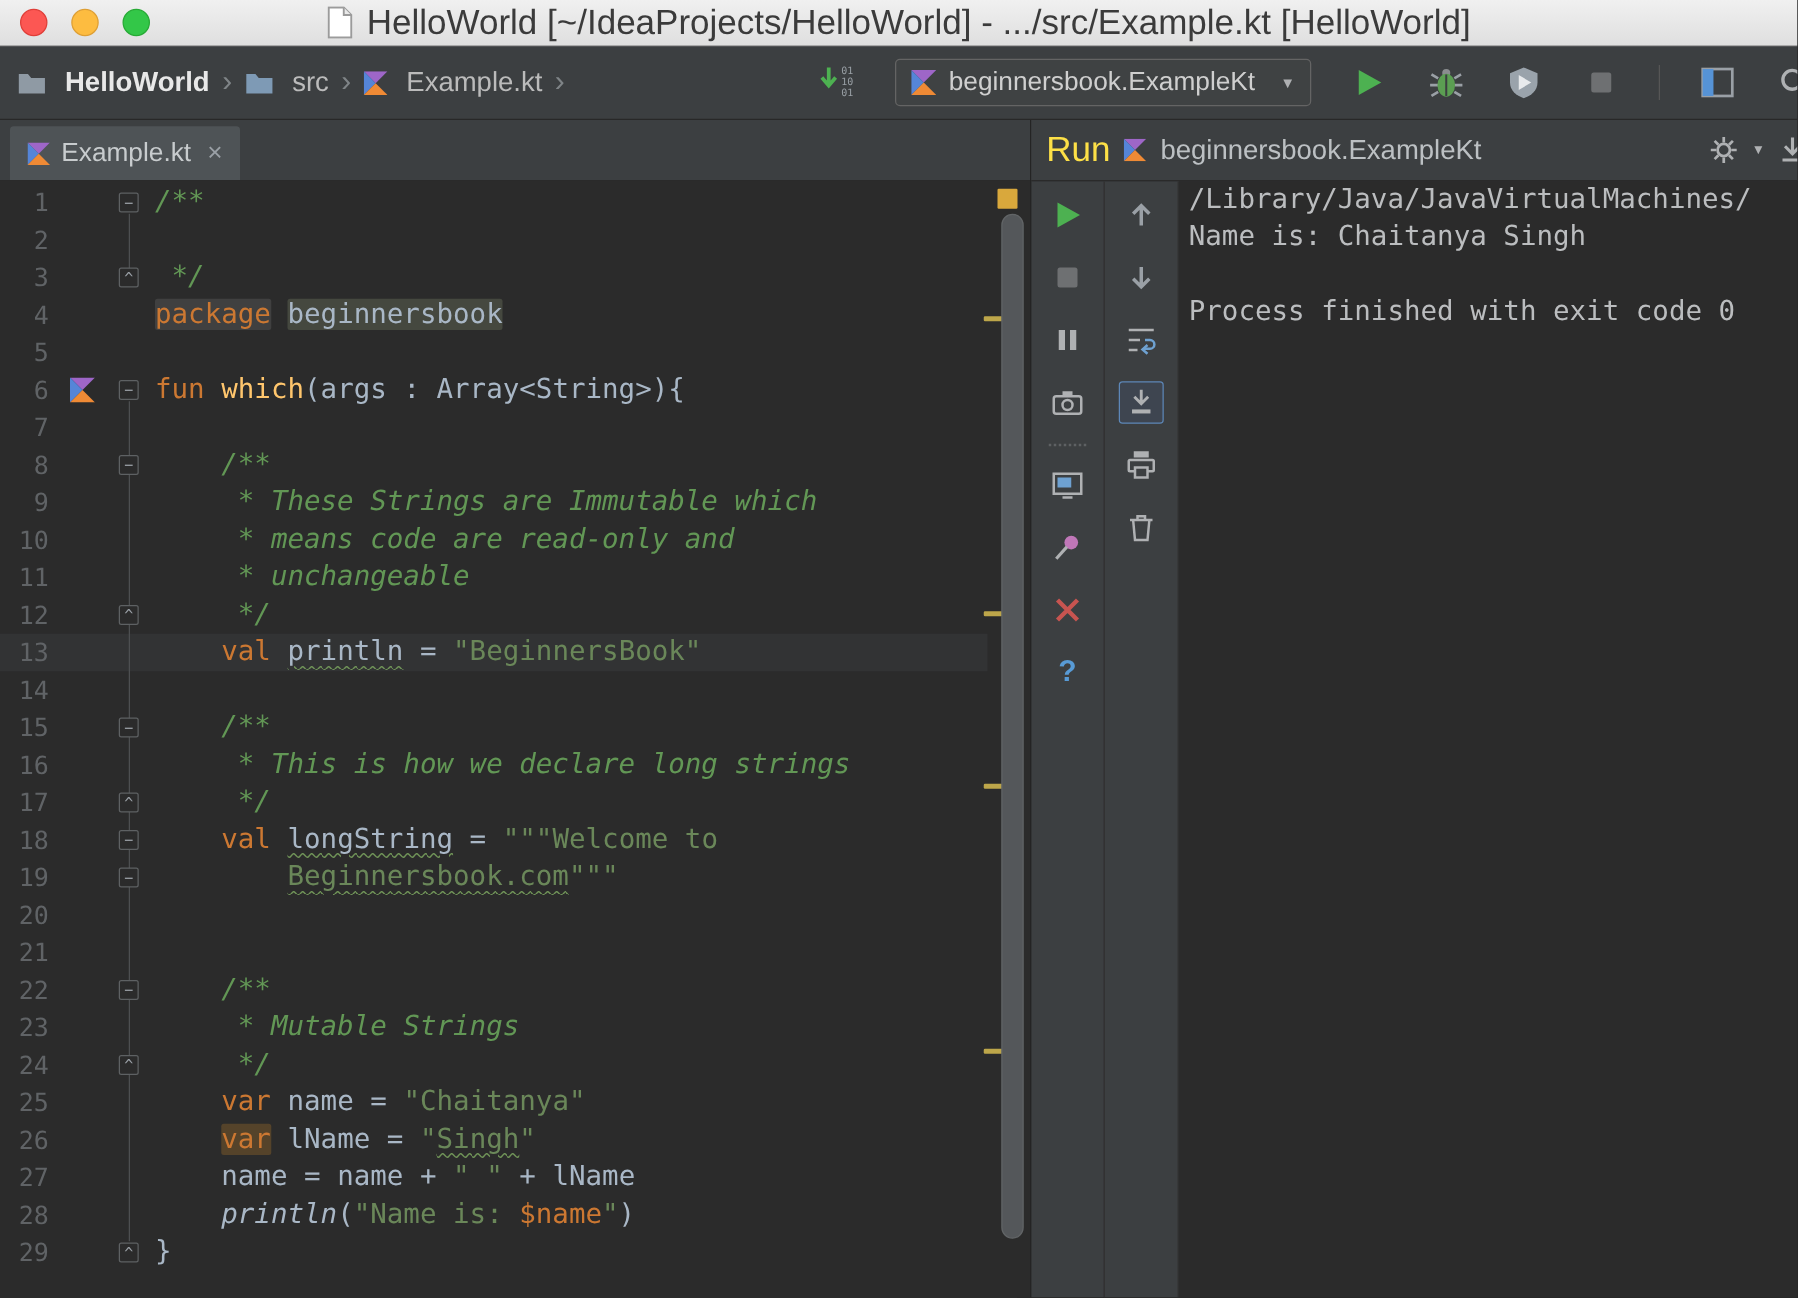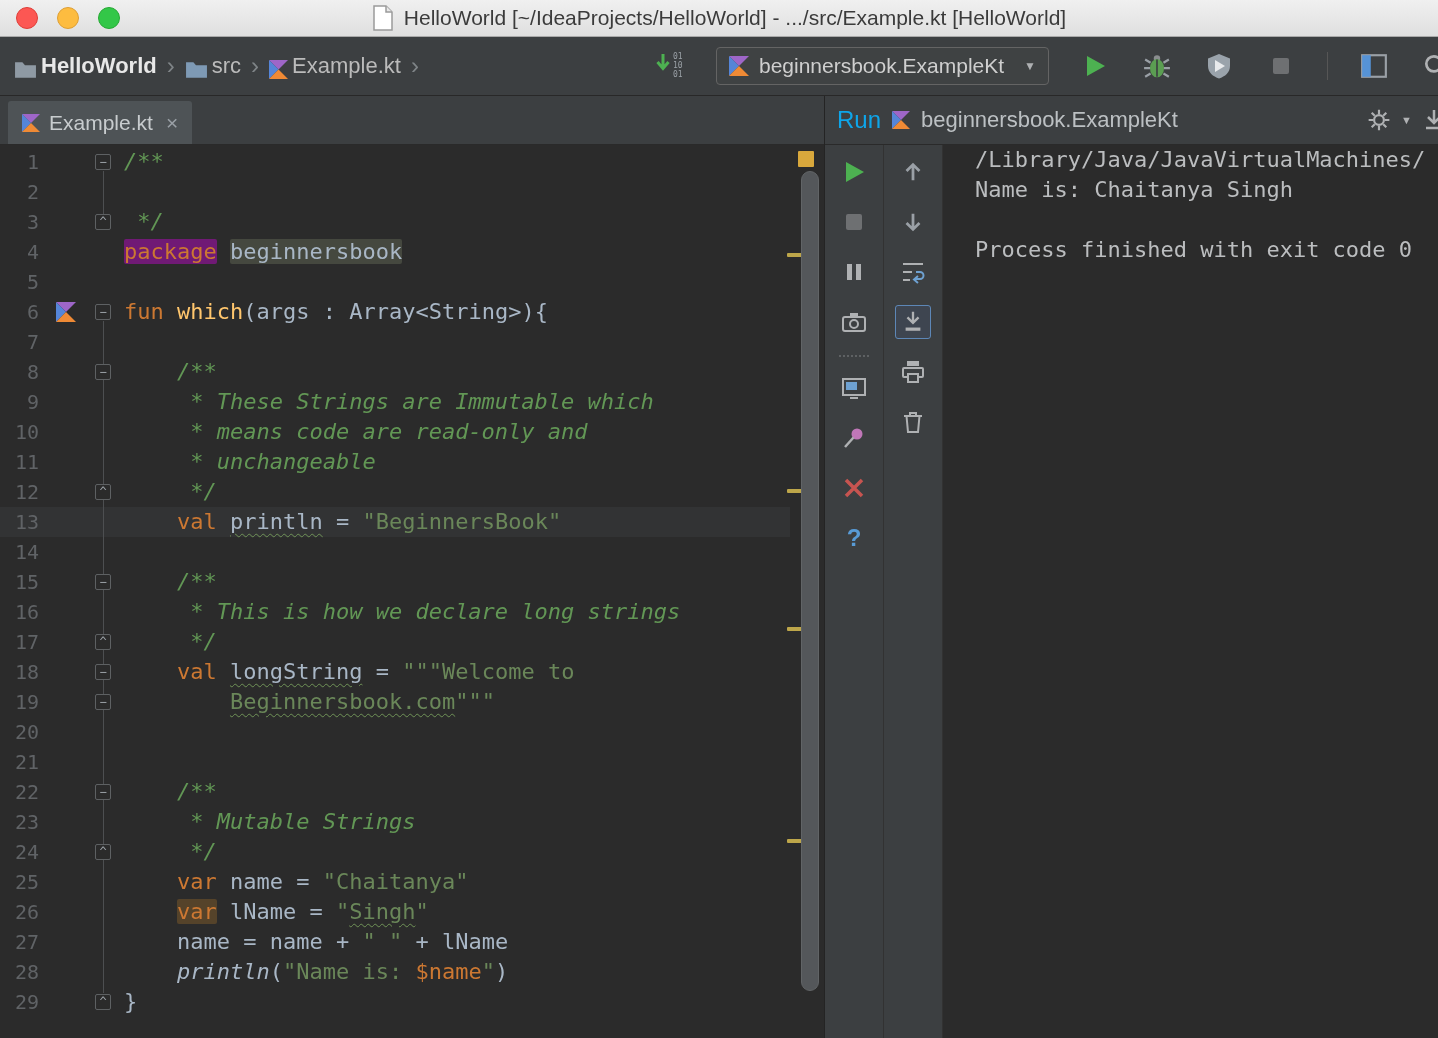--- a/index.html
+++ b/index.html
@@ -9,27 +9,27 @@
 
   
   .titlebar{height:37px;background:linear-gradient(#f0f0f0,#dfdfdf);border-bottom:1px solid #a9a9a9;
     display:flex;align-items:center;position:relative}
   .lights{position:absolute;left:16px;top:7px;display:flex;gap:19px}
   .light{width:22px;height:22px;border-radius:50%}
   .light.red{background:#fc5753;border:1px solid #df3e38}
   .light.yellow{background:#fdbc40;border:1px solid #de9f34}
   .light.green{background:#33c748;border:1px solid #27aa35}
   .title{flex:1;display:flex;justify-content:center;align-items:center;gap:10px;
-    font-size:21px;color:#3b3b3b;font-weight:500}
+    font-size:28px;color:#3b3b3b;font-weight:500}
 
   
   .toolbar{height:59px;background:#3c3f41;border-bottom:1px solid #282828;
     display:flex;align-items:center;padding:0 0 0 14px;overflow:hidden}
   .breadcrumbs{display:flex;align-items:center;gap:8px}
-  .crumb{display:flex;align-items:flex-end;gap:4px}
+  .crumb{display:flex;align-items:center;gap:15px}
   .crumb-label{font-size:22px;color:#bbbbbb}
   .crumb-label.bold{font-weight:bold;color:#e8e8e8}
   .chev{color:#7f8487;font-size:24px;line-height:1;padding:0 2px}
   .toolbar-right{margin-left:auto;display:flex;align-items:center;gap:30px;padding-right:0}
   .combo{display:flex;align-items:center;gap:10px;height:38px;border:1px solid #646464;
     border-radius:4px;padding:0 12px;color:#cfcfcf;font-size:21px;background:#3f4243}
   .combo .dd{font-size:12px;color:#aeb0b2;margin-left:10px}
   .tb-icon{width:32px;height:32px;display:flex;align-items:center;justify-content:center}
   .tb-sep{width:1px;height:28px;background:#565656}
   .search-cut{margin-right:-14px}
@@ -58,47 +58,47 @@
   .codetxt{white-space:pre;color:#a9b7c6;font:22px/30px "DejaVu Sans Mono",monospace;padding-left:6px}
   .cm{color:#629755;font-style:italic}
   .kw{color:#cc7832}
   .str{color:#6a8759}
   .fn{color:#ffc66d}
   .i{font-style:italic}
   .tpl{color:#cc7832}
   .u{text-underline-offset:4px;text-decoration-thickness:1px}
   .w{text-decoration:underline;text-decoration-style:wavy;text-decoration-color:#6f9357;
      text-underline-offset:4px;text-decoration-thickness:1px}
-  .hl1{background:#701a75;border-radius:2px}
+  .hl1{background:#404040;border-radius:2px}
   .hl2{background:#45483f;border-radius:2px}
   .hl3{background:#55432a;border-radius:2px}
   .fold-line{position:absolute;left:103px;width:1px;background:#4d4f51;z-index:1}
   .seg1{top:26px;height:44px}
   .seg2{top:176px;height:672px}
   .stripe-square{position:absolute;left:798px;top:6px;width:16px;height:16px;background:#d9a83c;border-radius:1px}
   .stripe-mark{position:absolute;left:787px;width:15px;height:4px;background:#bda64a;border-radius:1px}
   .m1{top:108px}.m2{top:344px}.m3{top:482px}.m4{top:694px}
   .scroll-thumb{position:absolute;left:801px;top:26px;width:18px;height:820px;
     background:#54575a;border:1px solid #616466;border-radius:9px}
 
   
   .run-header{height:49px;background:#3c3f41;border-bottom:1px solid #2a2a2a;
     display:flex;align-items:center;gap:11px;padding:0 0 0 12px;overflow:hidden}
-  .run-title{font-size:24px;color:#0ea5e9}
+  .run-title{font-size:28px;color:#fde047}
   .run-config{font-size:22px;color:#bcc0c3}
   .run-header-right{margin-left:auto;display:flex;align-items:center;gap:6px}
   .hide-cut{margin-right:-12px}
   .run-body{flex:1;display:flex;overflow:hidden}
   .run-col{width:58px;background:#3c3f41;padding-top:10px;flex-shrink:0}
   .run-col.col2{width:60px;border-left:1px solid #323232;border-right:1px solid #323232}
   .ricon{width:36px;height:34px;margin:0 auto 16px auto;display:flex;align-items:center;justify-content:center;border-radius:3px}
   .ricon.selected{background:#3e4550;border:1px solid #5d87b7}
   .rsep{width:30px;margin:2px auto 14px auto;border-top:2px dotted #5e6163}
   .help-q{font-size:24px;font-weight:bold;color:#589bd6;font-family:"Liberation Sans",sans-serif}
-  .console{flex:1;overflow:hidden;padding:0 0 0 32px;background:#2b2b2b}
+  .console{flex:1;overflow:hidden;padding:0 0 0 8px;background:#2b2b2b}
   .console-line{white-space:pre;font:22px/30px "DejaVu Sans Mono",monospace}
   .console-line.out{color:#bbbdbf}
   .console-line.err{color:#ff6b68}
 </style>
 </head>
 <body>
 
 <div class="app">
 
   <div class="titlebar">

